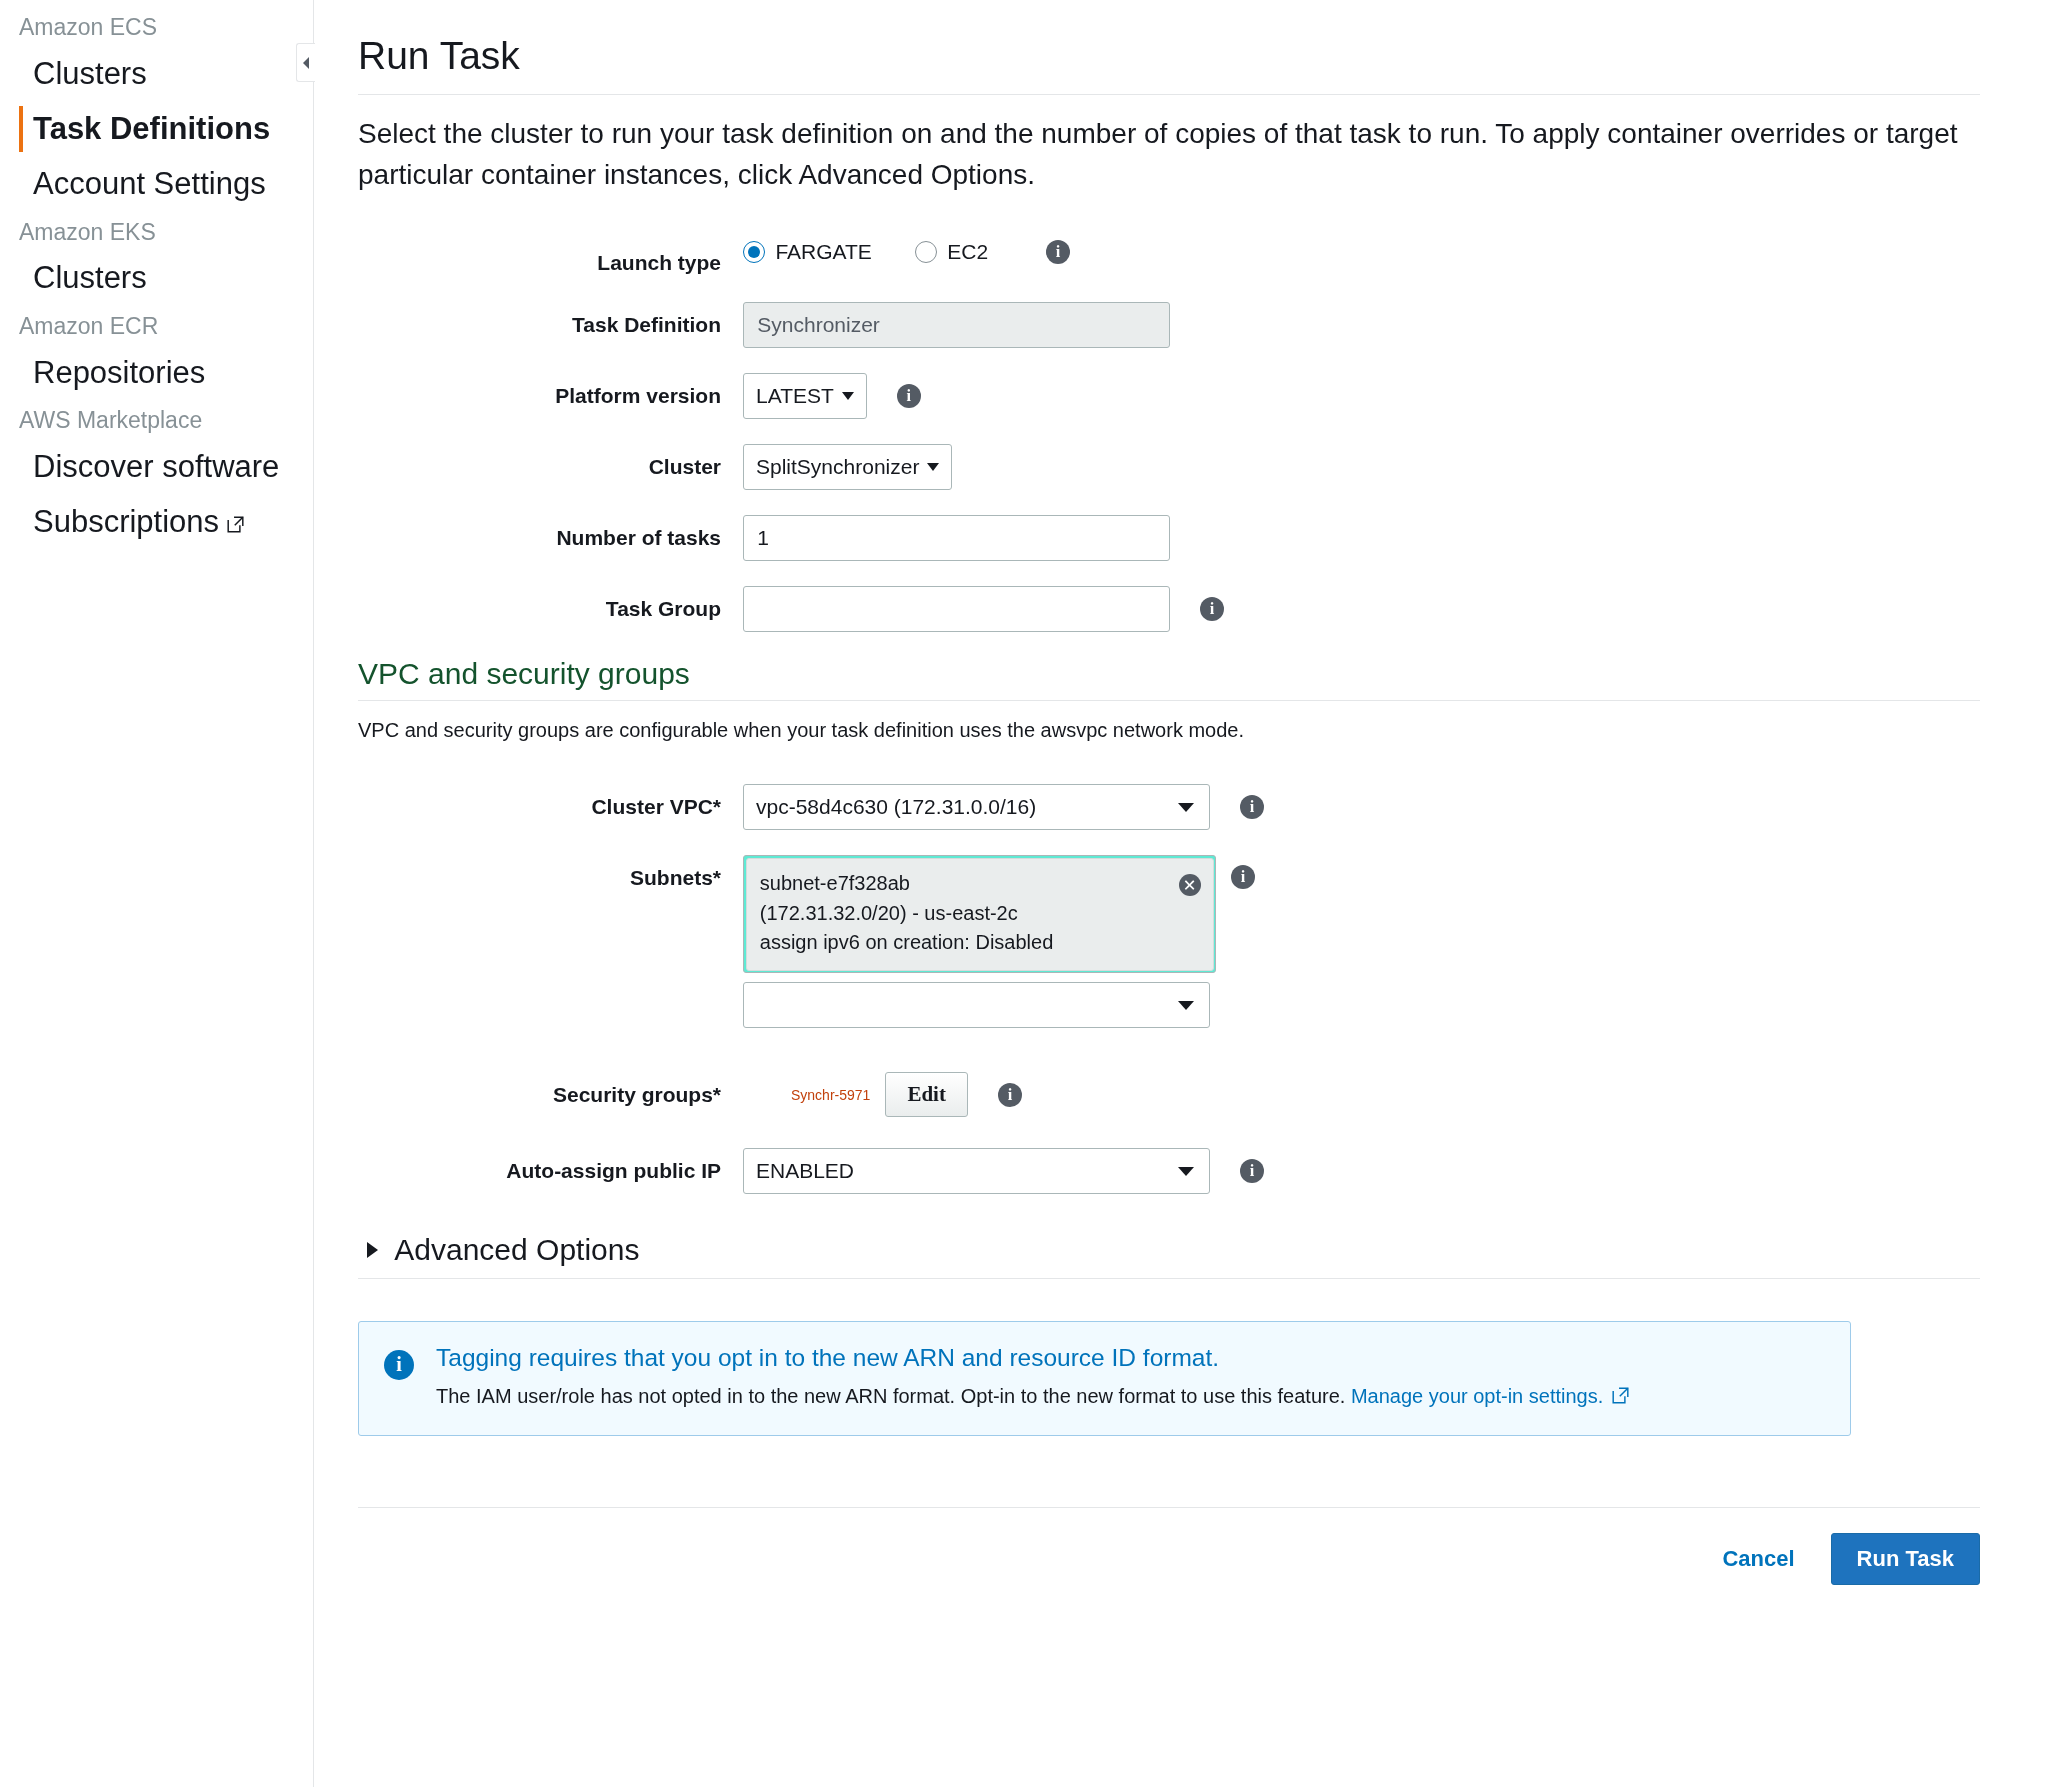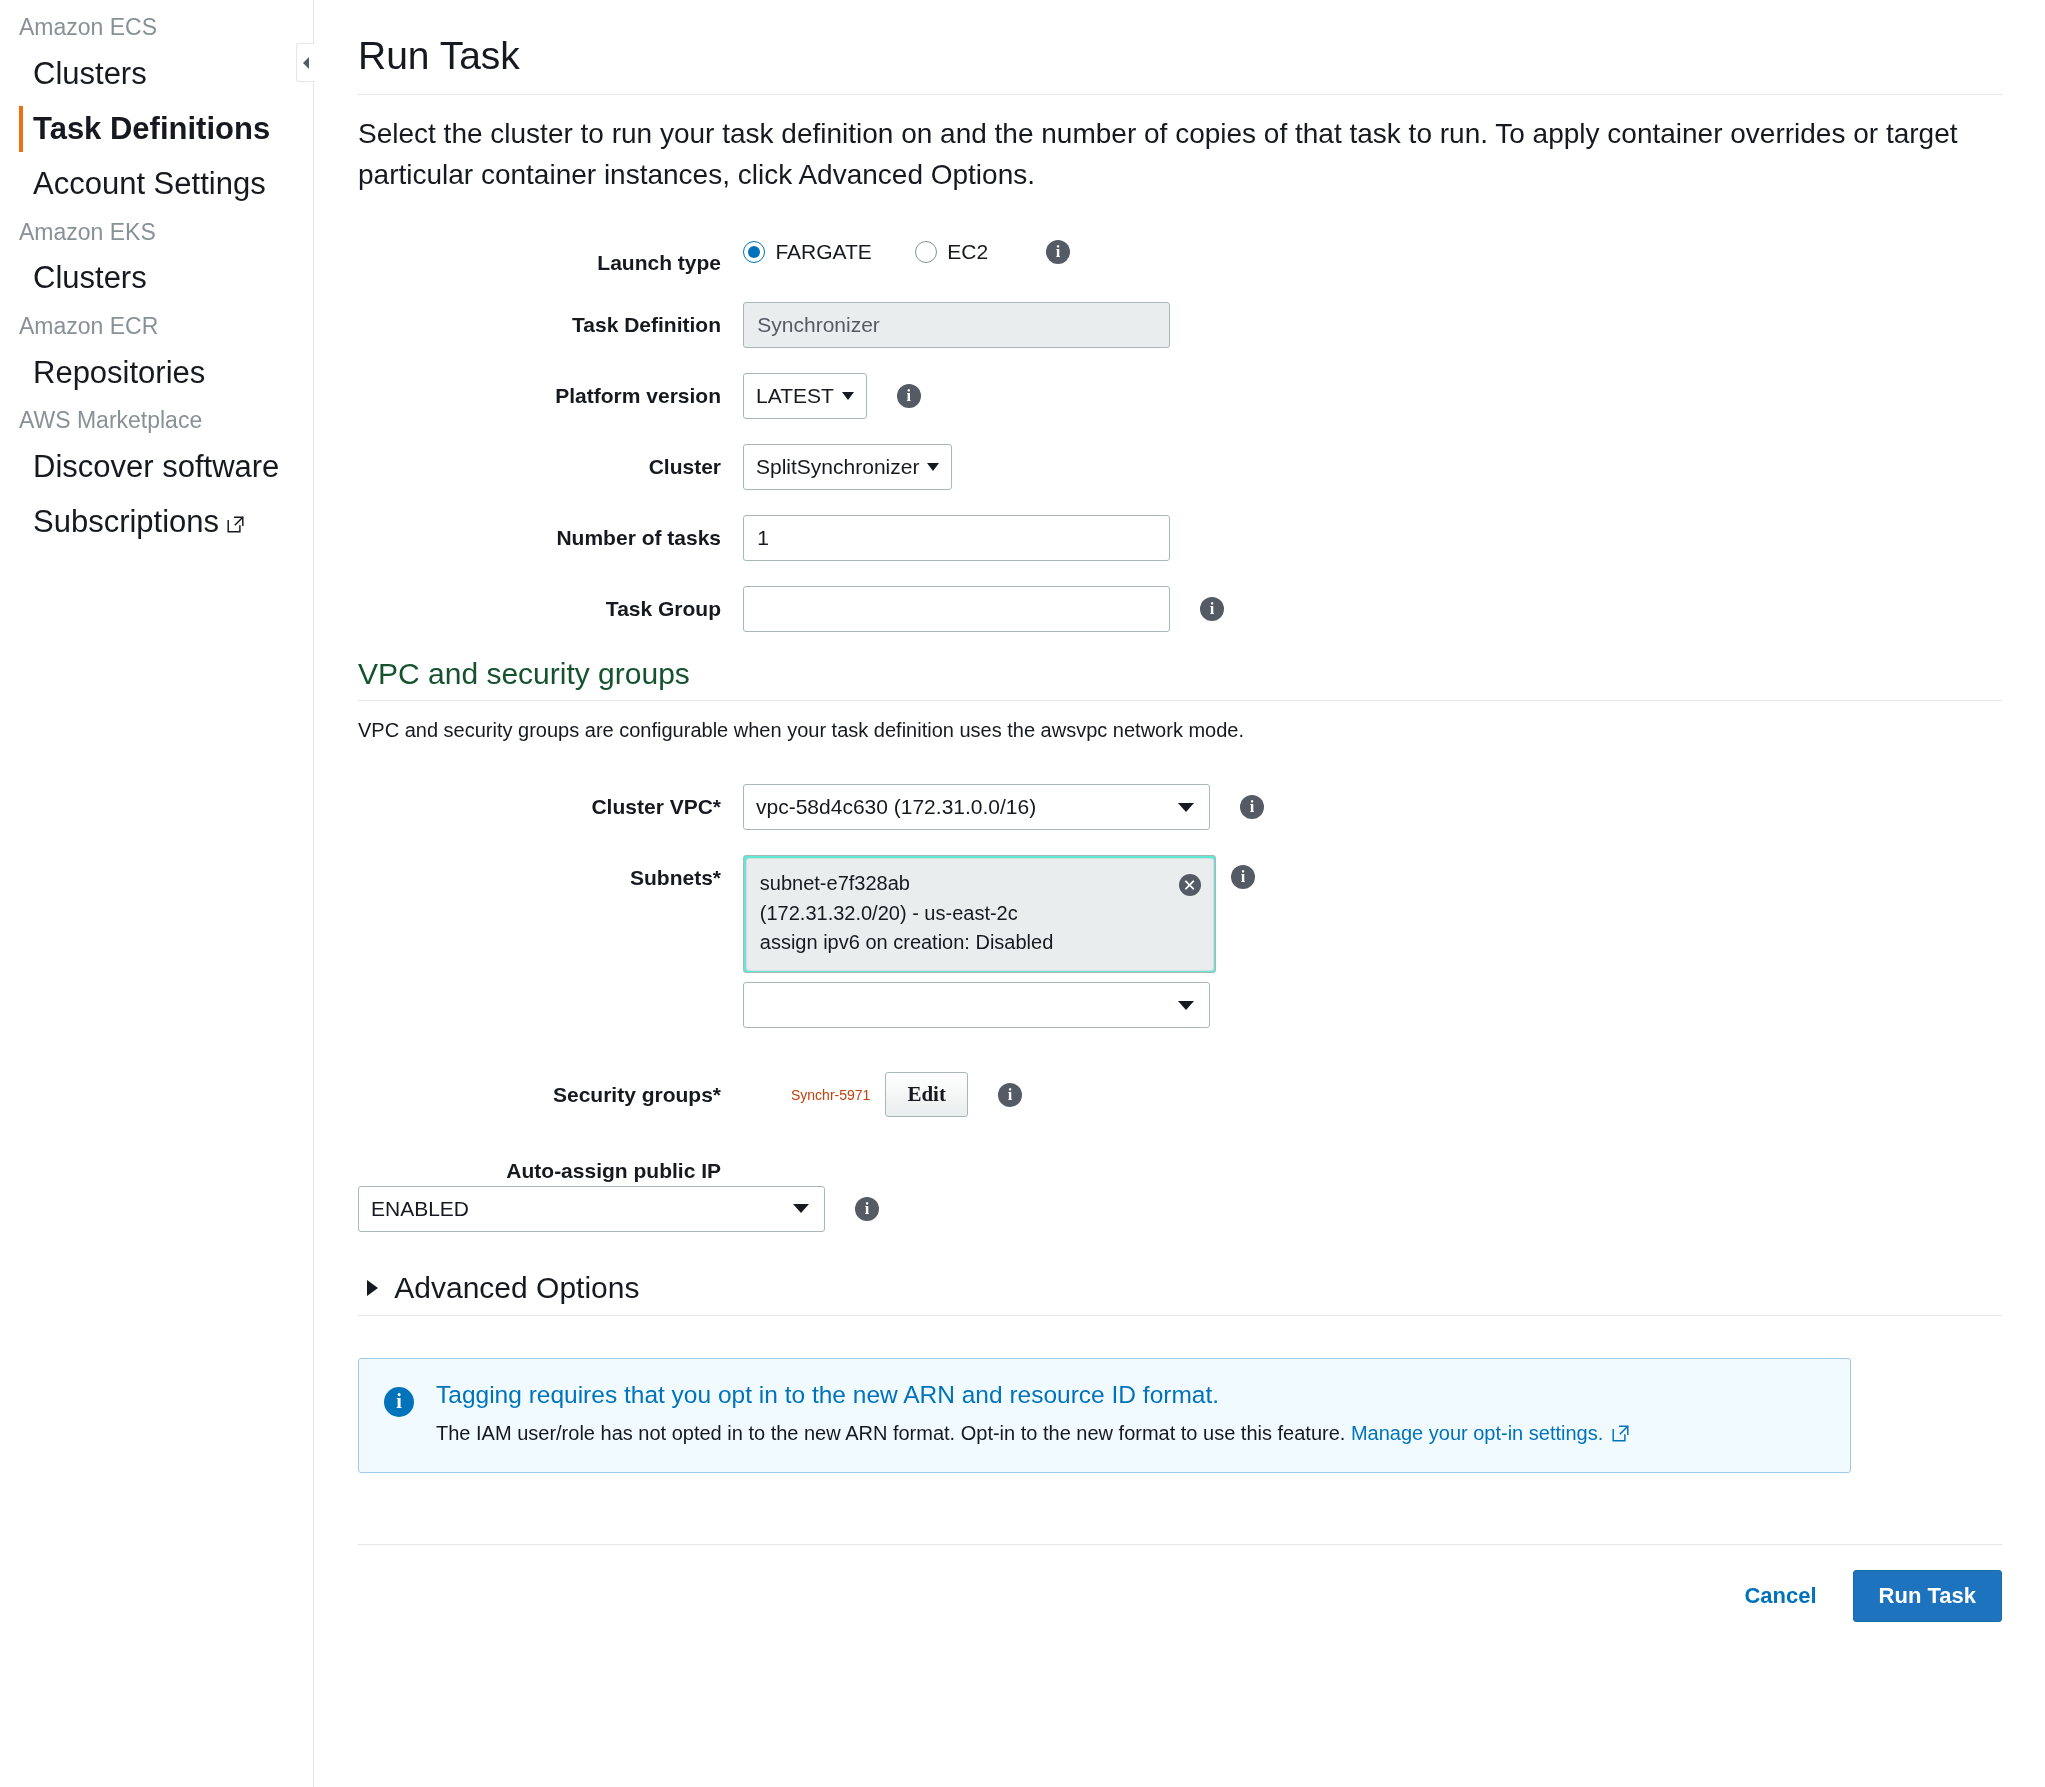--- a/index.html
+++ b/index.html
@@ -84,21 +84,21 @@
     display: block;
     width: 0; height: 0;
     border-top: 6px solid transparent;
     border-bottom: 6px solid transparent;
     border-right: 6.7px solid #545b64;
   }
 
   
   .main {
     flex: 1;
-    padding: 22px 44px 0 44px;
+    padding: 22px 66px 0 44px;
     position: relative;
   }
   h1.page-title {
     font-size: 39px;
     font-weight: normal;
     margin: 13.3px 0 16.3px 0;
     color: #16191f;
     line-height: 1.1;
   }
   .title-rule {
@@ -543,21 +543,21 @@
 
     <div class="form-row" style="margin-top:44px;">
       <div class="form-label">Security groups*</div>
       <div class="form-control">
         <span class="sg-value">Synchr-5971</span>
         <button class="btn-edit">Edit</button>
         <span class="info-icon info-pad">i</span>
       </div>
     </div>
 
-    <div class="form-row" style="margin-top:31px;flex-direction:column;">
+    <div class="form-row" style="margin-top:31px;">
       <div class="form-label">Auto-assign public IP</div>
       <div class="form-control">
         <div class="select wide">
           <span>ENABLED</span>
           <span class="caret"></span>
         </div>
         <span class="info-icon info-pad">i</span>
       </div>
     </div>
 

